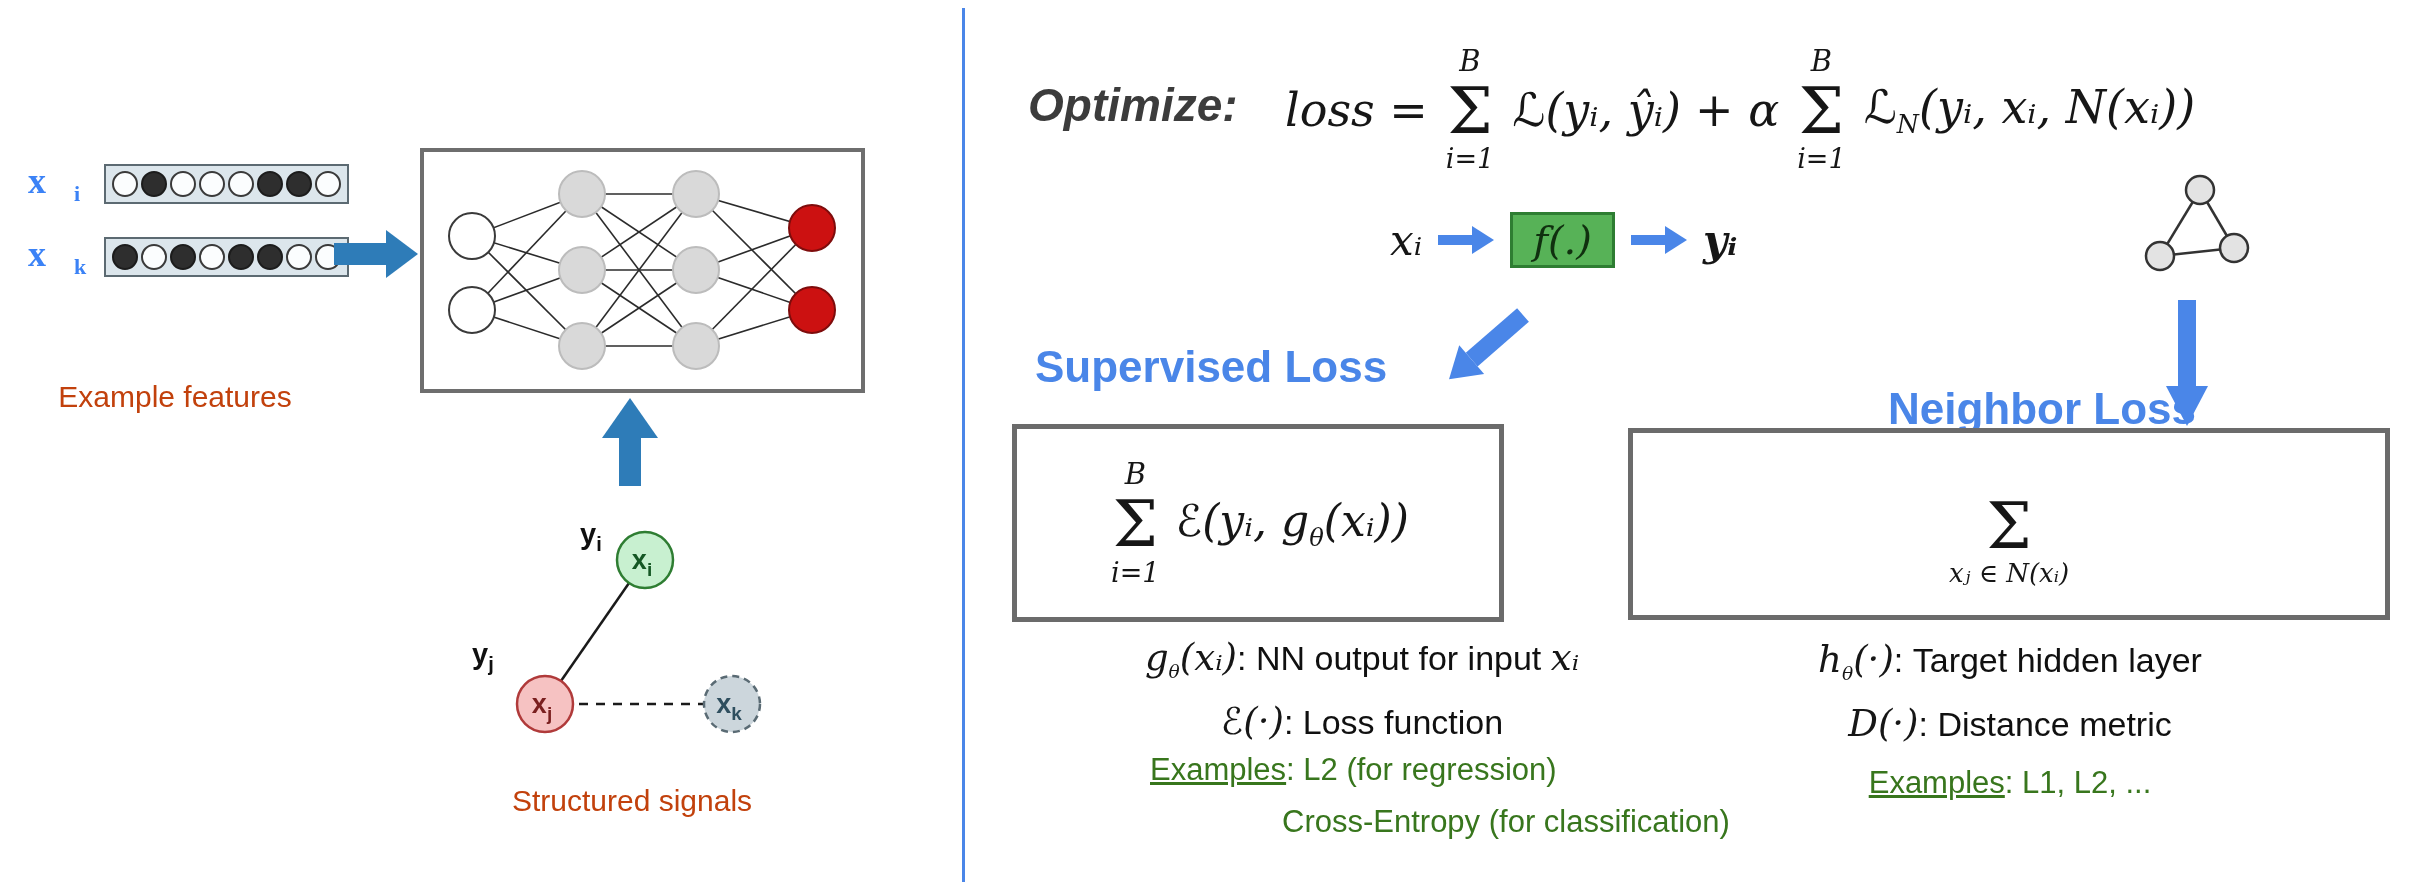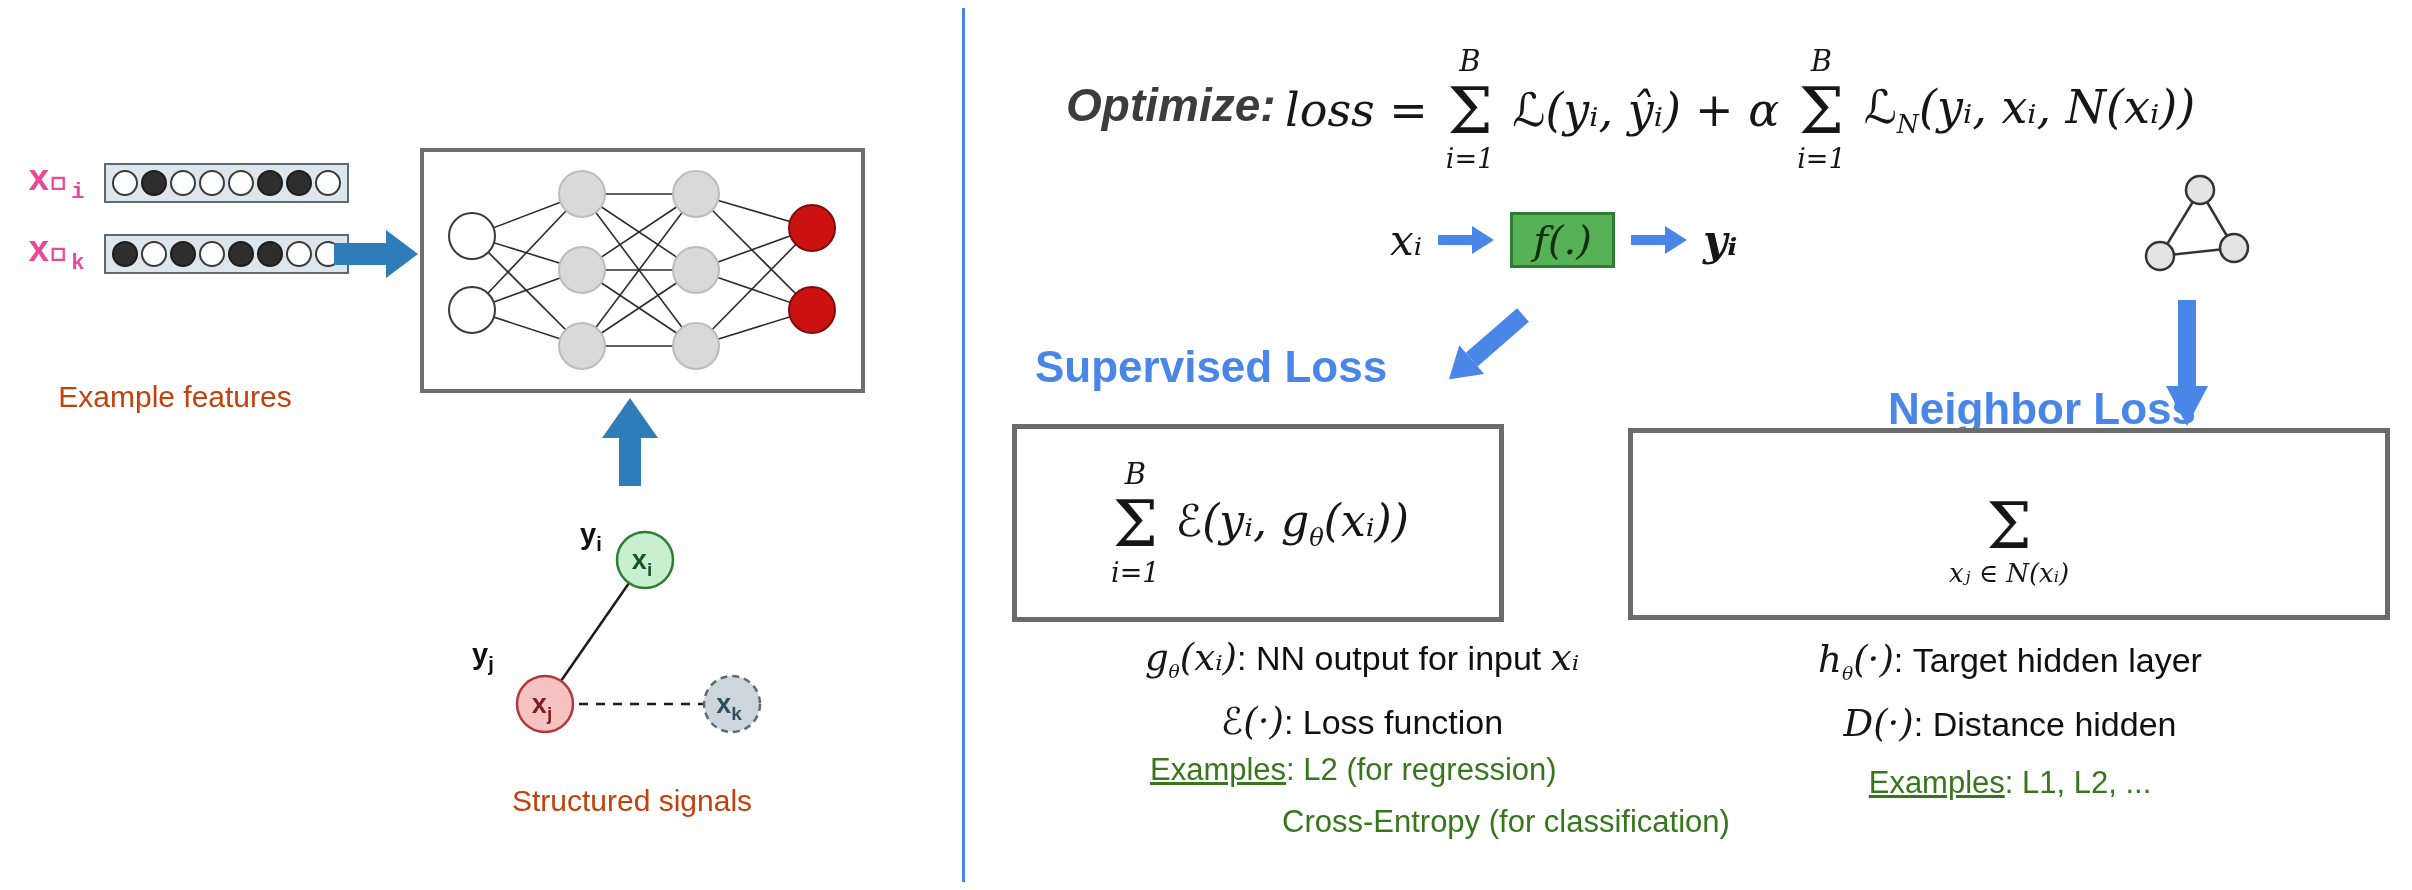--- a/index.html
+++ b/index.html
@@ -8,21 +8,21 @@
   body{width:2412px;height:890px;font-family:"Liberation Sans","DejaVu Sans",sans-serif;color:#111}
   #canvas{position:relative;width:2412px;height:890px;background:#fff;overflow:hidden}
   .abs{position:absolute}
   .math{font-family:"DejaVu Serif","DejaVu Sans",serif;font-style:italic;color:#161616}
   .cal{font-style:normal}
   .divider{background:var(--divider-blue,#4a86e8)}
 
   
   .vec-col{display:flex;flex-direction:column;gap:26px}
   .vec-row{display:flex;align-items:center;gap:18px}
-  .vec-label{font-weight:700;font-size:36px;font-family:Liberation Mono, monospace;width:58px;color:#ec4899}
+  .vec-label{font-weight:700;font-size:36px;font-family:Liberation Serif, serif;width:58px;color:#3b82f6}
   .vec-label sub{font-size:22px}
   .vec-strip{display:inline-flex;align-items:center;gap:3px;padding:5px 6px;background:#dce6ec;border:2px solid #5c6a72}
   .dot{width:26px;height:26px;border-radius:50%;display:inline-block}
   .dot-filled{background:#2e2e2e;border:2px solid #1c1c1c}
   .dot-empty{background:#fbfdfe;border:2px solid #3a3a3a}
   .caption{font-size:30px;color:#c2410c;text-align:center}
   .nn-box{border:4px solid #6e6e6e;background:#fff}
   .gtext{font-family:"Liberation Sans","DejaVu Sans",sans-serif;font-weight:700}
 
   
@@ -149,21 +149,21 @@
     <text class="gtext" x="42" y="172" font-size="29" fill="#101010"><tspan>y</tspan><tspan dy="7" font-size="20">j</tspan></text>
     <text class="gtext" x="212" y="77" text-anchor="middle" font-size="27" fill="#155724"><tspan>x</tspan><tspan dy="7" font-size="19">i</tspan></text>
     <text class="gtext" x="112" y="221" text-anchor="middle" font-size="27" fill="#7a1f1f"><tspan>x</tspan><tspan dy="7" font-size="19">j</tspan></text>
     <text class="gtext" x="299" y="221" text-anchor="middle" font-size="27" fill="#2f4f5f"><tspan>x</tspan><tspan dy="7" font-size="19">k</tspan></text>
   </svg>
 
   <div class="abs caption" style="left:442px;top:784px;width:380px;">Structured signals</div>
 
   <div class="abs divider" style="left:962px;top:8px;width:3px;height:874px;"></div>
 
-  <div class="abs optimize" style="left:1028px;top:78px;margin-left:38px;">Optimize:</div>
+  <div class="abs optimize" style="left:1028px;top:78px;">Optimize:</div>
 
   <div class="abs formula-row math" style="left:1285px;top:22px;height:175px;">
     <span>loss =</span>
     <span class="bigsum">
       <span class="sum-top">B</span>
       <span class="sum-sym">Σ</span>
       <span class="sum-bot">i=1</span>
     </span>
     <span><span class="cal">ℒ</span><span>(yᵢ, ŷᵢ)</span></span>
     <span>+ α</span>
@@ -252,20 +252,20 @@
   <div class="abs green" style="left:1150px;top:752px;">
     <span class="ex-label">Examples</span><span>: L2 (for regression)</span>
   </div>
   <div class="abs green" style="left:1282px;top:804px;">Cross-Entropy (for classification)</div>
 
   <div class="abs" style="left:1632px;top:638px;width:756px;">
     <div class="def-line">
       <span class="math md">h</span><sub class="math th">θ</sub><span class="math md">(·)</span><span>: Target hidden layer</span>
     </div>
     <div class="def-line">
-      <span class="math md">D</span><span class="math md">(·)</span><span>: Distance hidden</span>
+      <span class="math md">D</span><span class="math md">(·)</span><span>: Distance metric</span>
     </div>
     <div class="def-line green" style="margin-top:20px;">
       <span class="ex-label">Examples</span><span>: L1, L2, ...</span>
     </div>
   </div>
 
 </div>
 
 </body></html>

